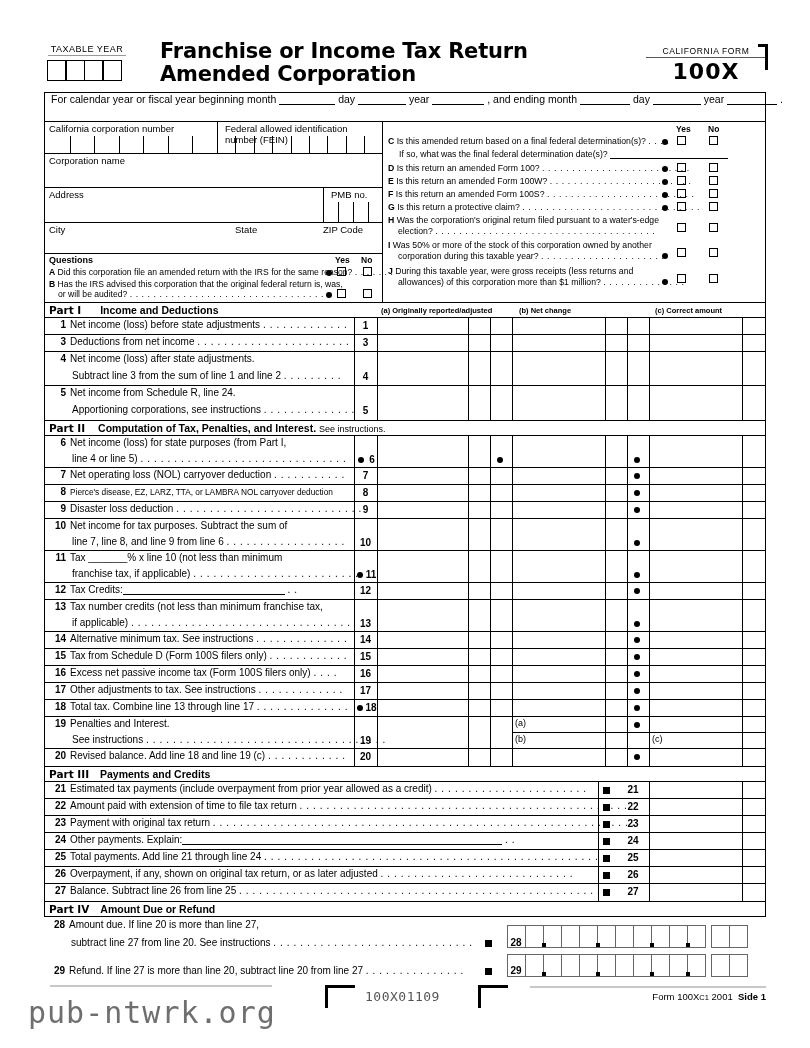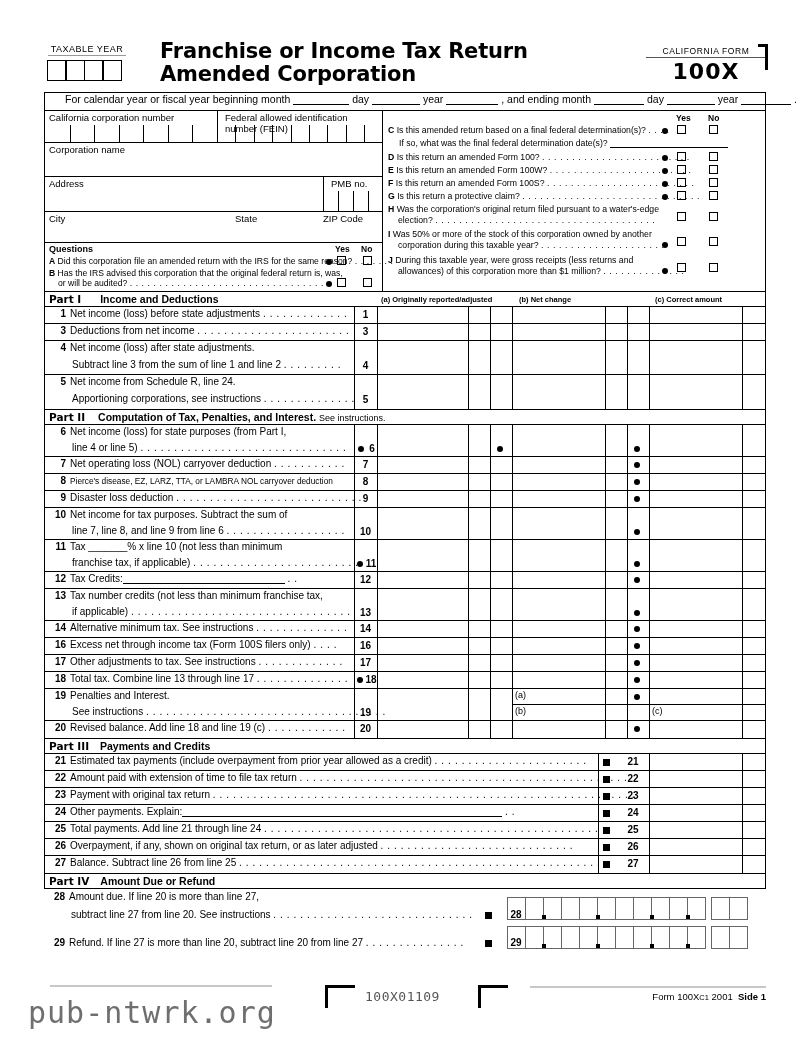--- a/index.html
+++ b/index.html
@@ -36,21 +36,21 @@
   .ca-form-label { font-size:8.5px; letter-spacing:0.6px; border-bottom:1px solid #555; padding-bottom:1px; }
   .ca-form-num { font-size:22px; font-weight:bold; letter-spacing:1px; margin-top:1px;
     font-family:"DejaVu Sans", sans-serif; }
   .corner-tr { position:absolute; right:-2px; top:-2px; width:10px; height:26px;
      border-top:3px solid #000; border-right:3px solid #000; }
 
   
   .mainbox { position:absolute; left:44px; top:92px; width:722px; }
   .cal-row {
     border:1.4px solid #000; border-bottom:1px solid #000;
-    height:19px; font-size:10.5px; padding:0 20px; line-height:13px;
+    height:30px; font-size:10.5px; padding:0 6px; line-height:13px;
     position:relative; white-space:nowrap;
   }
   .ul { display:inline-block; border-bottom:1px solid #000; vertical-align:-2px; }
 
   
   .band { position:relative; border-left:1.4px solid #000; border-right:1.4px solid #000;
           border-bottom:1.4px solid #000; height:181px; }
   .left-col { position:absolute; left:0; top:0; width:338px; height:100%;
               border-right:1.4px solid #000; }
   .right-col { position:absolute; left:338px; top:0; right:0; height:100%; }
@@ -482,24 +482,32 @@
 
       <div class="trow thick">
         <div class="desc">
           <span class="num">14</span><span>Alternative minimum tax. See instructions</span>
           <span class="dots">. . . . . . . . . . . . . .</span>
         </div>
         <div class="lineno" style="left:309px;width:23px;top:2px;">14</div>
         <div class="cdot" style="left:589px;top:5px;"></div>
       </div>
 
-
-      <div class="trow">
-        <div class="desc">
-          <span class="num">16</span><span>Excess net through income tax (Form 100S filers only)</span>
+      <div class="trow">
+        <div class="desc">
+          <span class="num">15</span><span>Tax from Schedule D (Form 100S filers only)</span>
+          <span class="dots">. . . . . . . . . . . .</span>
+        </div>
+        <div class="lineno" style="left:309px;width:23px;top:2px;">15</div>
+        <div class="cdot" style="left:589px;top:5px;"></div>
+      </div>
+
+      <div class="trow">
+        <div class="desc">
+          <span class="num">16</span><span>Excess net passive income tax (Form 100S filers only)</span>
           <span class="dots">. . . .</span>
         </div>
         <div class="lineno" style="left:309px;width:23px;top:2px;">16</div>
         <div class="cdot" style="left:589px;top:5px;"></div>
       </div>
 
       <div class="trow thick">
         <div class="desc">
           <span class="num">17</span><span>Other adjustments to tax. See instructions</span>
           <span class="dots">. . . . . . . . . . . . .</span>

